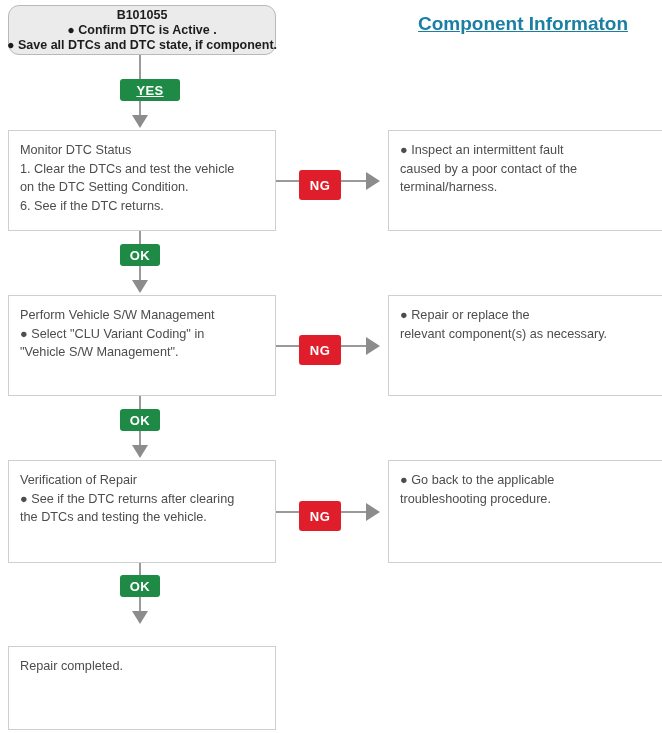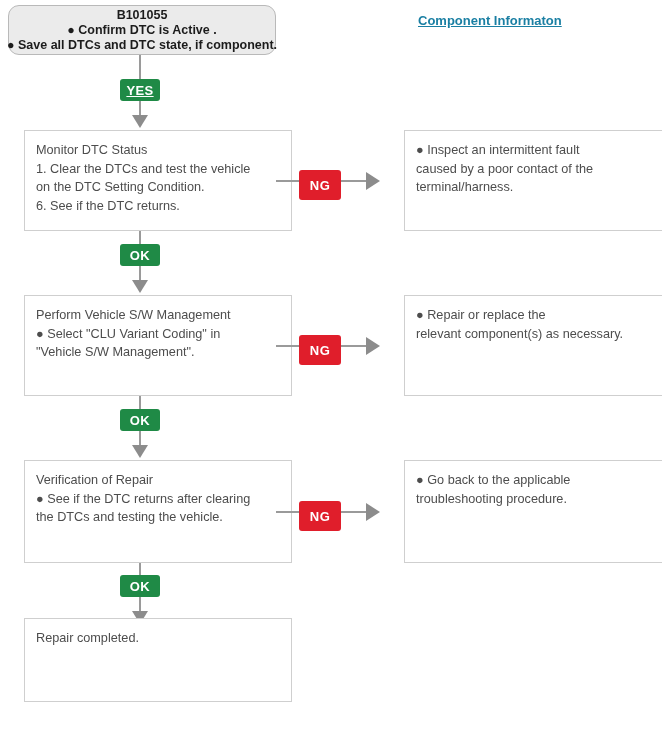--- a/index.html
+++ b/index.html
@@ -48,51 +48,50 @@
     font-weight: bold;
     color: #1c1c1c;
     line-height: 15px;
     white-space: nowrap;
   }
 
   .component-link {
     position: absolute;
     left: 418px;
     top: 13px;
-    font-size: 13px;
+    font-size: 19px;
     font-weight: bold;
     color: #1a7fa3;
     text-decoration: underline;
     cursor: pointer;
     white-space: nowrap;
   }
 
   
   .proc-box {
     position: absolute;
     background: #ffffff;
     border: 1px solid #cfcfcf;
     box-sizing: border-box;
     padding: 10px 10px 8px 11px;
-    margin-left: 16px;
   }
   .proc-box .line {
     font-size: 12.7px;
     color: #4d4d4d;
     line-height: 18.5px;
     white-space: nowrap;
   }
 
   .col-left  { left: 8px;   width: 268px; }
   .col-right { left: 388px; width: 311px; }
 
   .row1 { top: 130px; height: 101px; }
   .row2 { top: 295px; height: 101px; }
   .row3 { top: 460px; height: 103px; }
-  .row4 { top: 618px; height: 84px;  }
+  .row4 { top: 646px; height: 84px;  }
 
   
   .v-line {
     position: absolute;
     width: 2px;
     background: #9a9a9a;
     left: 139px;
   }
   .v-arrow {
     position: absolute;
@@ -126,21 +125,21 @@
     color: #ffffff;
     font-weight: bold;
     font-size: 13px;
     letter-spacing: 0.4px;
     border-radius: 3px;
     box-sizing: border-box;
   }
   .badge-green { background: #1f8a46; }
   .badge-red   { background: #e01e2b; }
 
-  .badge-yes { left: 120px; top: 79px;  width: 40px; height: 22px; text-decoration: underline; }
+  .badge-yes { left: 120px; top: 79px;  width: 60px; height: 22px; text-decoration: underline; }
   .badge-ok1 { left: 120px; top: 244px; width: 40px; height: 22px; }
   .badge-ok2 { left: 120px; top: 409px; width: 40px; height: 22px; }
   .badge-ok3 { left: 120px; top: 575px; width: 40px; height: 22px; }
 
   .badge-ng  { width: 42px; height: 30px; left: 299px; }
   .badge-ng1 { top: 170px; }
   .badge-ng2 { top: 335px; }
   .badge-ng3 { top: 501px; }
 </style>
 </head>

